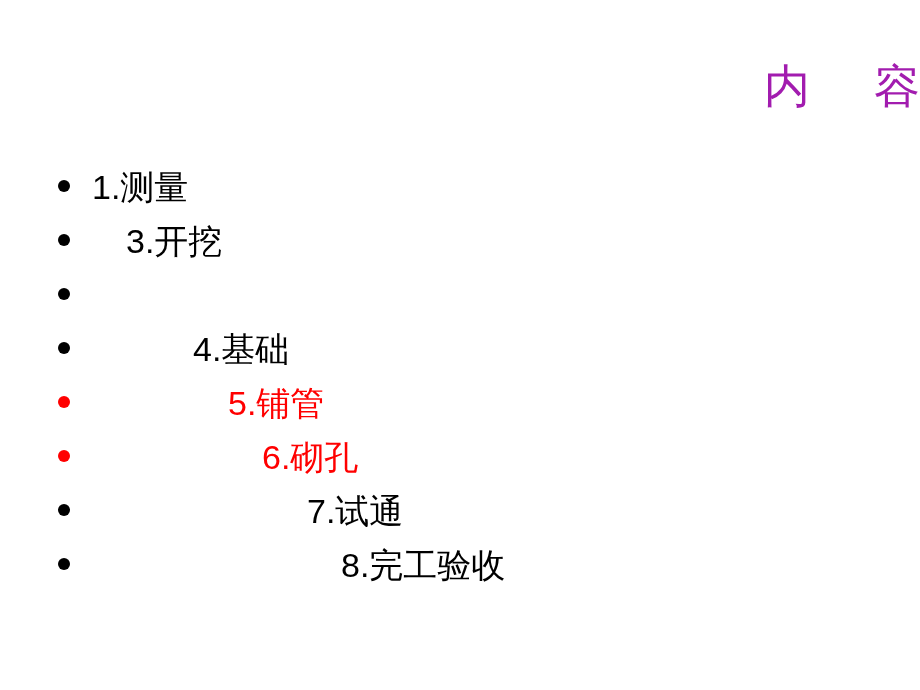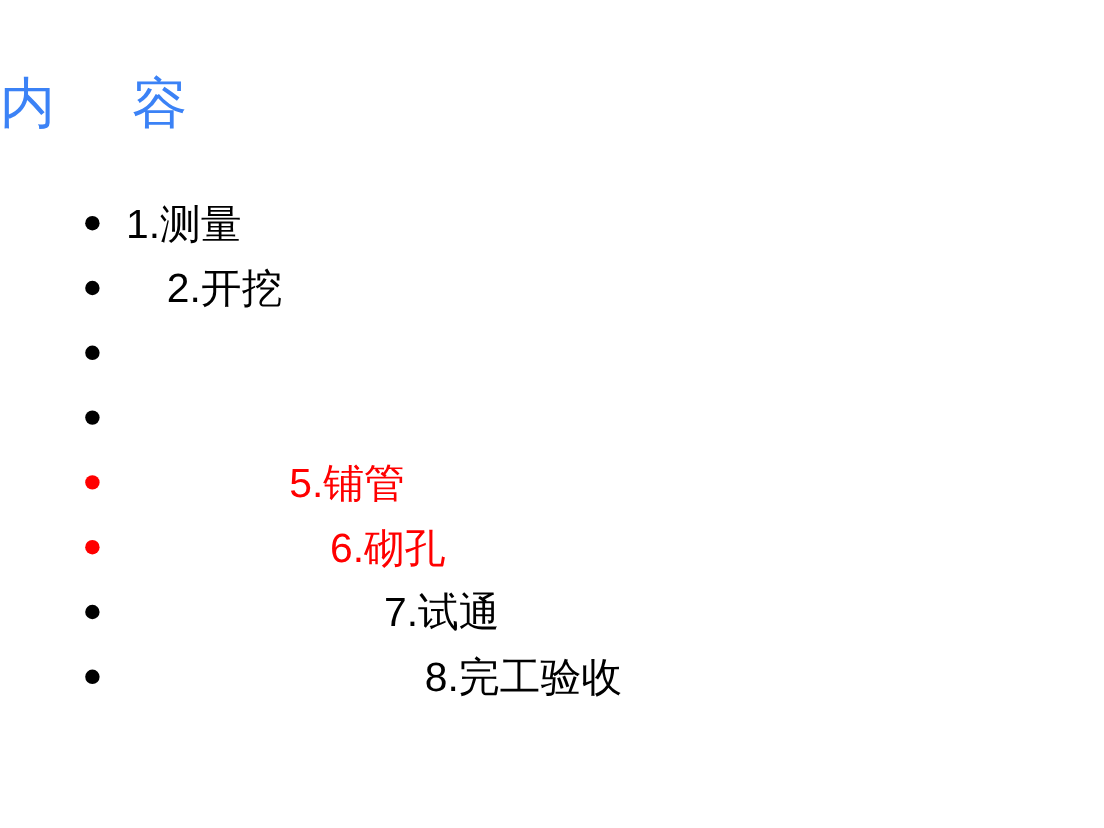--- a/index.html
+++ b/index.html
@@ -1,26 +1,26 @@
 <!DOCTYPE html>
 <html><head>
 <meta charset="utf-8">
 <style>
   html, body { margin: 0; padding: 0; }
   body {
     width: 920px; height: 690px; background: #ffffff; position: relative; overflow: hidden;
     font-family: "Liberation Sans", "DejaVu Sans", sans-serif;
   }
   .title {
-    position: absolute; left: 0; top: 56px; width: 920px; text-align: left;
+    position: absolute; left: 0; top: 56px; width: 920px; text-align: right;
     font-family: "DejaVu Serif", "Liberation Serif", serif;
-    font-size: 46px; line-height: 60px; color: #3b82f6; letter-spacing: 0;
+    font-size: 46px; line-height: 60px; color: #a21caf; letter-spacing: 0;
   }
   .title .gap { display: inline-block; width: 64px; }
-  .item { position: absolute; left: 13px; height: 54px; width: 900px; }
+  .item { position: absolute; left: 0; height: 54px; width: 900px; }
   .bullet {
     position: absolute; left: 58px; top: 20px; width: 12px; height: 12px; border-radius: 50%;
     background: #000000;
   }
   .text {
     position: absolute; top: 0; font-size: 34px; line-height: 54px; color: #000000; white-space: nowrap;
   }
   .item.red .bullet { background: #ff0000; }
   .item.red .text { color: #ff0000; font-weight: normal; }
 </style>
@@ -31,27 +31,28 @@
   <span>内</span><span class="gap"></span><span>容</span>
 </div>
 
 <div>
   <div class="item" style="top:160px">
     <span class="bullet"></span>
     <span class="text" style="left:92px">1.测量</span>
   </div>
   <div class="item" style="top:214px">
     <span class="bullet"></span>
-    <span class="text" style="left:126px">2.开挖</span>
+    <span class="text" style="left:126px">3.开挖</span>
   </div>
   <div class="item" style="top:268px">
     <span class="bullet"></span>
   </div>
   <div class="item" style="top:322px">
     <span class="bullet"></span>
+    <span class="text" style="left:193px">4.基础</span>
   </div>
   <div class="item red" style="top:376px">
     <span class="bullet"></span>
     <span class="text" style="left:228px">5.铺管</span>
   </div>
   <div class="item red" style="top:430px">
     <span class="bullet"></span>
     <span class="text" style="left:262px">6.砌孔</span>
   </div>
   <div class="item" style="top:484px">

